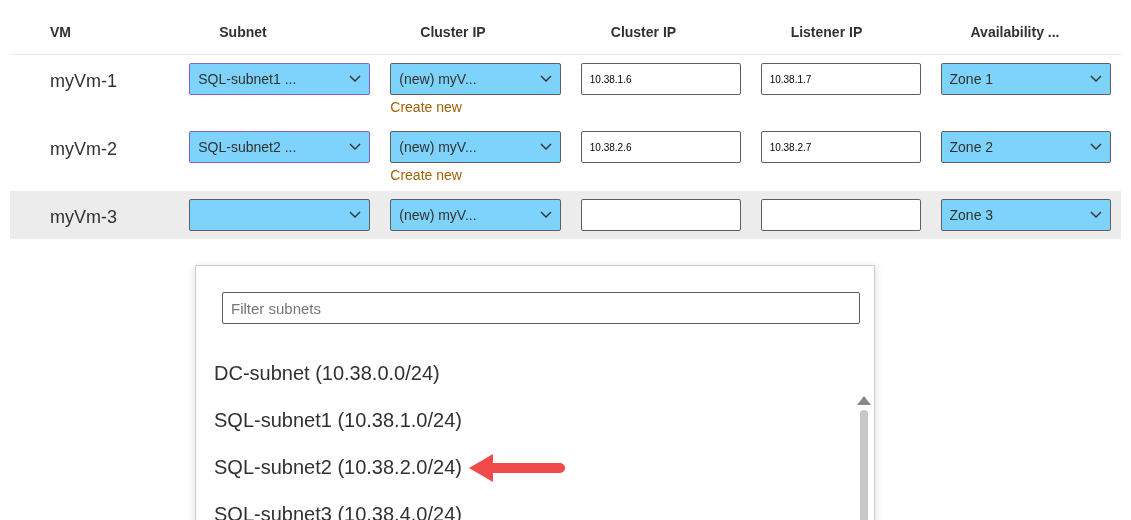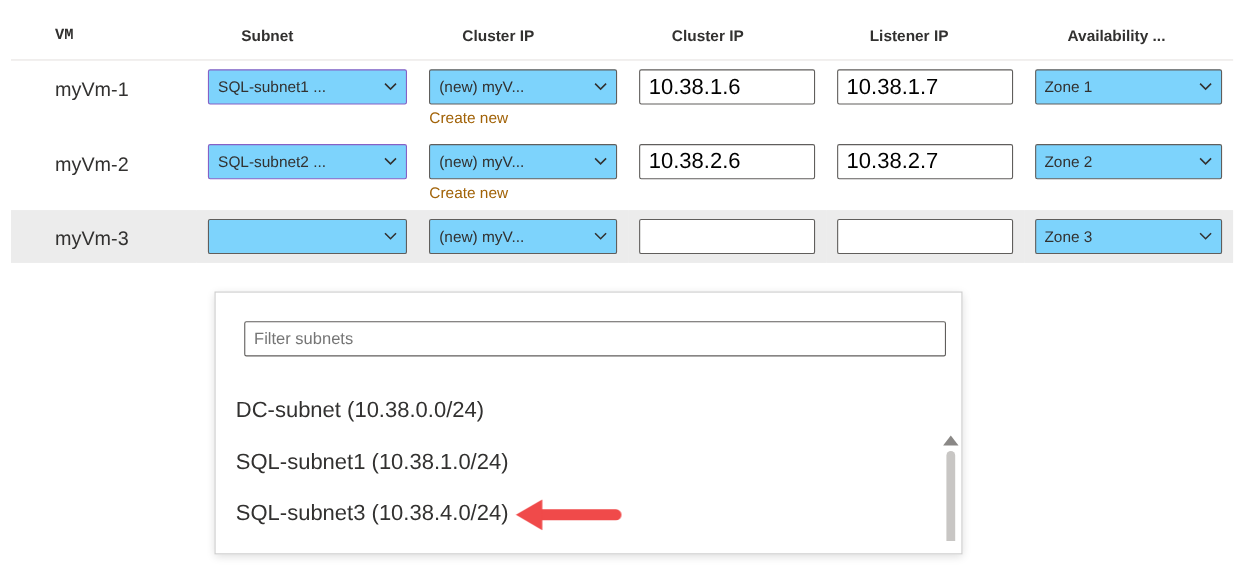--- a/index.html
+++ b/index.html
@@ -15,21 +15,21 @@
       border-collapse: collapse;
       table-layout: fixed;
     }
     .vm-table th {
       font-weight: 600;
       text-align: left;
       padding: 14px 10px 14px 40px;
       border-bottom: 1px solid #edebe9;
       font-size: 14px;
     }
-    .vm-table th:first-child { padding-left: 40px; font-family: Liberation Mono, monospace; }
+    .vm-table th:first-child { padding-left: 40px; }
     .vm-table td {
       padding: 8px 10px;
       vertical-align: top;
     }
     .vm-table tbody tr td:first-child {
       padding-left: 40px;
       padding-top: 16px;
       font-size: 18px;
     }
     .col-vm { width: 160px; }
@@ -69,21 +69,21 @@
     .dd-chevron svg { display: block; }
 
     .text-input {
       display: block;
       width: 100%;
       border: 1px solid #605e5c;
       border-radius: 2px;
       background: #fff;
       padding: 5px 8px;
       height: 32px;
-      font-size: 20px;
+      font-size: 10px;
       font-family: inherit;
     }
     .link-text {
       color: #a16207;
       font-size: 14px;
       margin-top: 4px;
       display: inline-block;
       cursor: pointer;
     }
 
@@ -298,20 +298,21 @@
     </tr>
 
   </tbody>
 </table>
 
 <div class="subnet-popup">
   <input class="subnet-filter" placeholder="Filter subnets" style="">
   <div class="subnet-list">
     <div class="subnet-item">DC-subnet (10.38.0.0/24)</div>
     <div class="subnet-item">SQL-subnet1 (10.38.1.0/24)</div>
+    <div class="subnet-item">SQL-subnet2 (10.38.2.0/24)</div>
     <div class="subnet-item">SQL-subnet3 (10.38.4.0/24)</div>
     <div class="scroll-arrow-up"></div>
     <div class="scrollbar-fake"></div>
   </div>
 </div>
 
 <div class="arrow-annotation">
   <svg width="100" height="36">
       <path d="M95 18 L18 18" stroke="#f04a4a" stroke-width="10" fill="none" stroke-linecap="round"></path>
       <path d="M28 4 L4 18 L28 32 Z" fill="#f04a4a"></path>

